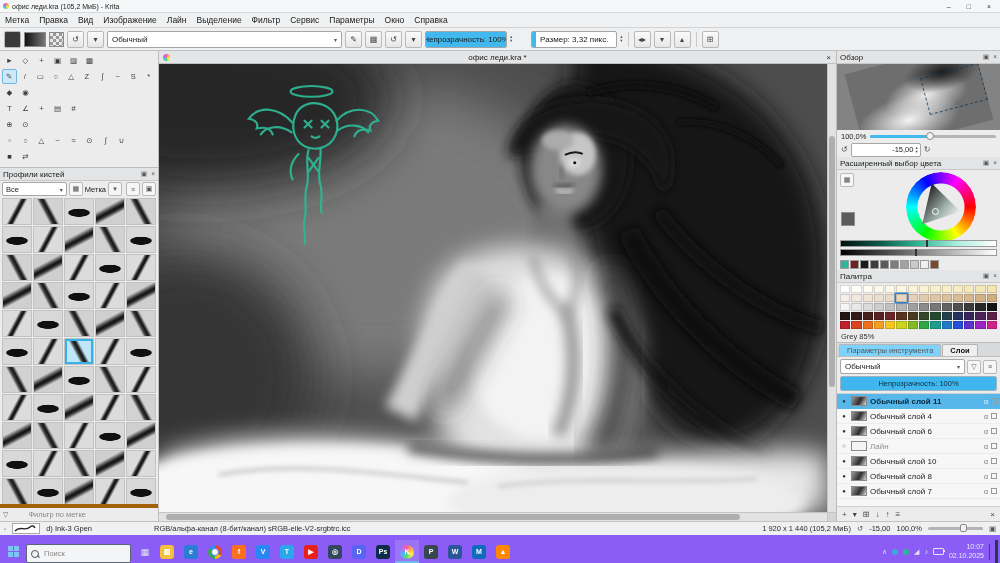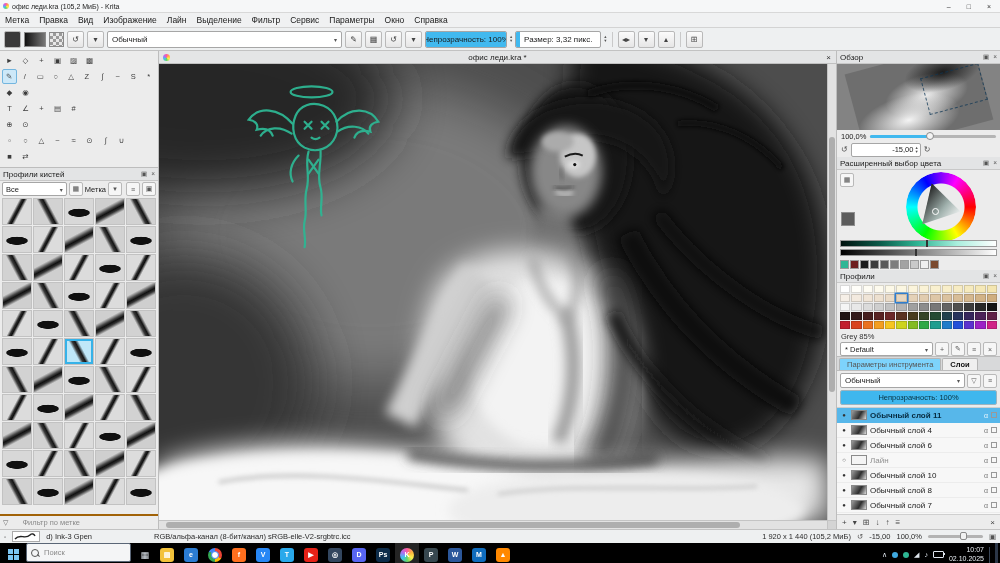--- a/index.html
+++ b/index.html
@@ -56,21 +56,21 @@
   .combo-small{height:12px;font-size:7.5px;padding:0 3px;}
   .mini-btn{width:12px;height:12px;border:1px solid #b9b9b9;border-radius:2px;background:#f6f6f6;display:flex;
             align-items:center;justify-content:center;font-size:7px;color:#555;flex:0 0 auto;}
   .brush-grid{flex:1;display:grid;grid-template-columns:repeat(5,1fr);gap:1px;padding:1px 2px;align-content:start;overflow:hidden;min-height:0;}
   .bcell{height:27px;background:#d9d9d9;border:1px solid #c2c2c2;box-sizing:border-box;}
   .bcell.s0{background:linear-gradient(118deg,rgba(0,0,0,0) 40%,#2b2b2b 47%,#0d0d0d 52%,rgba(0,0,0,0) 60%) #dcdcdc;}
   .bcell.s1{background:linear-gradient(62deg,rgba(0,0,0,0) 38%,#3a3a3a 46%,#141414 53%,rgba(0,0,0,0) 62%) #d2d2d2;}
   .bcell.s2{background:radial-gradient(ellipse 62% 26% at 50% 55%,#101010 58%,rgba(0,0,0,0) 66%) #d8d8d8;}
   .bcell.s3{background:linear-gradient(152deg,rgba(0,0,0,0) 33%,#454545 44%,#101010 50%,#333 56%,rgba(0,0,0,0) 66%) #cfcfcf;}
   .bcell.selected{box-shadow:inset 0 0 0 2px #36b2e8;background-color:#bfe7f8;}
-  .brush-footer{height:13px;border-top:2px solid #a16207;display:flex;align-items:center;gap:12px;padding:0 3px;flex:0 0 auto;}
+  .brush-footer{height:13px;border-top:4px solid #a16207;display:flex;align-items:center;gap:18px;padding:0 3px;flex:0 0 auto;}
   .brush-footer input{flex:1;border:none;background:transparent;font-size:7.5px;font-family:inherit;outline:none;min-width:0;}
   input::placeholder{color:#8a8a8a;}
 
   
   .center-col{flex:1;display:flex;flex-direction:column;min-width:0;background:#d9d9d9;}
   .doc-tabbar{height:12px;background:#e4e5e6;border-bottom:1px solid #c0c0c0;display:flex;align-items:center;
               justify-content:center;font-size:8px;position:relative;flex:0 0 auto;}
   .doc-icon{position:absolute;left:4px;width:7px;height:7px;border-radius:50%;
             background:conic-gradient(#ff5aa0,#ffb340,#fff04d,#63d66a,#3fc1f0,#b06df2,#ff5aa0);}
   .doc-close{position:absolute;right:5px;font-size:8px;color:#333;}
@@ -164,21 +164,21 @@
   
   .statusbar{height:13px;background:#eef0f1;border-top:1px solid #c2c2c2;display:flex;align-items:center;
              gap:6px;padding:0 4px;font-size:7.5px;color:#2a2a2a;flex:0 0 auto;}
   .brush-preview{width:26px;height:9px;border:1px solid #aaa;background:#fff;display:flex;align-items:center;flex:0 0 auto;}
   .sb-right{margin-left:auto;display:flex;align-items:center;gap:6px;}
   .sb-track{width:55px;height:3px;background:#b3b3b3;border-radius:2px;position:relative;}
   .sb-thumb{position:absolute;left:58%;top:-3px;width:7px;height:8px;background:#f2f2f2;border:1px solid #8a8a8a;border-radius:2px;box-sizing:border-box;}
   .sb-cs{margin-left:56px;}
 
   
-  .taskbar{height:20px;background:#000000;display:flex;align-items:flex-start;color:#e8edf2;flex:0 0 auto;}
+  .taskbar{height:28px;background:#8b5cf6;display:flex;align-items:flex-end;color:#e8edf2;flex:0 0 auto;}
   .tb-start{width:26px;height:23px;display:flex;align-items:center;justify-content:center;flex:0 0 auto;}
   .win-logo{display:grid;grid-template-columns:5px 5px;grid-template-rows:5px 5px;gap:1px;}
   .win-logo i{background:#7cc5f2;}
   .tb-search{width:95px;height:17px;background:#f4f5f6;border:1px solid #5a6676;border-radius:2px;display:flex;
              align-items:center;gap:3px;padding:0 4px;margin-right:4px;flex:0 0 auto;}
   .mag{width:6px;height:6px;border:1px solid #555;border-radius:50%;position:relative;flex:0 0 auto;}
   .mag::after{content:"";position:absolute;left:5px;top:5px;width:3px;height:1px;background:#555;transform:rotate(45deg);}
   .tb-search input{border:none;background:transparent;font-size:7.5px;width:60px;font-family:inherit;outline:none;color:#333;}
   .tb-taskview{width:20px;height:23px;display:flex;align-items:center;justify-content:center;font-size:9px;color:#dfe6ee;flex:0 0 auto;}
   .tb-apps{display:flex;height:23px;}
@@ -246,21 +246,21 @@
     <span class="tb-btn">↺</span>
     <span class="tb-btn">▾</span>
     <div class="slider-field" style="width:80px;">
       <span class="slider-fill" style="width:100%;"></span>
       <span class="slider-label">Непрозрачность: 100%</span>
     </div>
     <span class="spin">
         <span>▴</span>
         <span>▾</span>
       </span>
-    <div class="slider-field" style="width:84px;">
+    <div class="slider-field" style="width:84px;margin-left:16px;">
       <span class="slider-fill" style="width:4%;"></span>
       <span class="slider-label">Размер: 3,32 пикс.</span>
     </div>
     <span class="spin">
         <span>▴</span>
         <span>▾</span>
       </span>
     <span class="tb-sep"></span>
     <span class="tb-btn">◂▸</span>
     <span class="tb-btn">▾</span>
@@ -559,21 +559,21 @@
           <span class="hist-swatch" style="background: rgb(60, 60, 60);"></span>
           <span class="hist-swatch" style="background: rgb(90, 90, 90);"></span>
           <span class="hist-swatch" style="background: rgb(125, 125, 125);"></span>
           <span class="hist-swatch" style="background: rgb(163, 163, 163);"></span>
           <span class="hist-swatch" style="background: rgb(201, 201, 201);"></span>
           <span class="hist-swatch" style="background: rgb(239, 239, 239);"></span>
           <span class="hist-swatch" style="background: rgb(122, 74, 47);"></span>
         </div>
 
       <div class="docker-header">
-        <span>Профили</span>
+        <span>Палитра</span>
         <span class="hdr-icons">
           <span>▣</span>
           <span>×</span>
         </span>
       </div>
       <div class="palette-grid">
           <div class="pswatch" style="background: rgb(255, 255, 255);"></div>
           <div class="pswatch" style="background: rgb(255, 254, 249);"></div>
           <div class="pswatch" style="background: rgb(254, 252, 243);"></div>
           <div class="pswatch" style="background: rgb(253, 250, 237);"></div>
@@ -638,30 +638,20 @@
           <div class="pswatch" style="background: rgb(131, 187, 34);"></div>
           <div class="pswatch" style="background: rgb(47, 168, 69);"></div>
           <div class="pswatch" style="background: rgb(31, 157, 143);"></div>
           <div class="pswatch" style="background: rgb(31, 124, 201);"></div>
           <div class="pswatch" style="background: rgb(36, 80, 216);"></div>
           <div class="pswatch" style="background: rgb(92, 50, 207);"></div>
           <div class="pswatch" style="background: rgb(156, 35, 198);"></div>
           <div class="pswatch" style="background: rgb(207, 35, 135);"></div>
         </div>
       <div class="palette-name">Grey 85%</div>
-      <div class="palette-footer">
-        <div class="combo">
-          <span>* Default</span>
-          <span class="arrow">▾</span>
-        </div>
-        <span class="mini-btn">+</span>
-        <span class="mini-btn">✎</span>
-        <span class="mini-btn">≡</span>
-        <span class="mini-btn">×</span>
-      </div>
 
       <div class="docker-tabs">
         <span class="dtab">Параметры инструмента</span>
         <span class="dtab active">Слои</span>
       </div>
 
       <div class="layers-docker">
         <div class="blend-row">
           <div class="combo">
             <span>Обычный</span>

